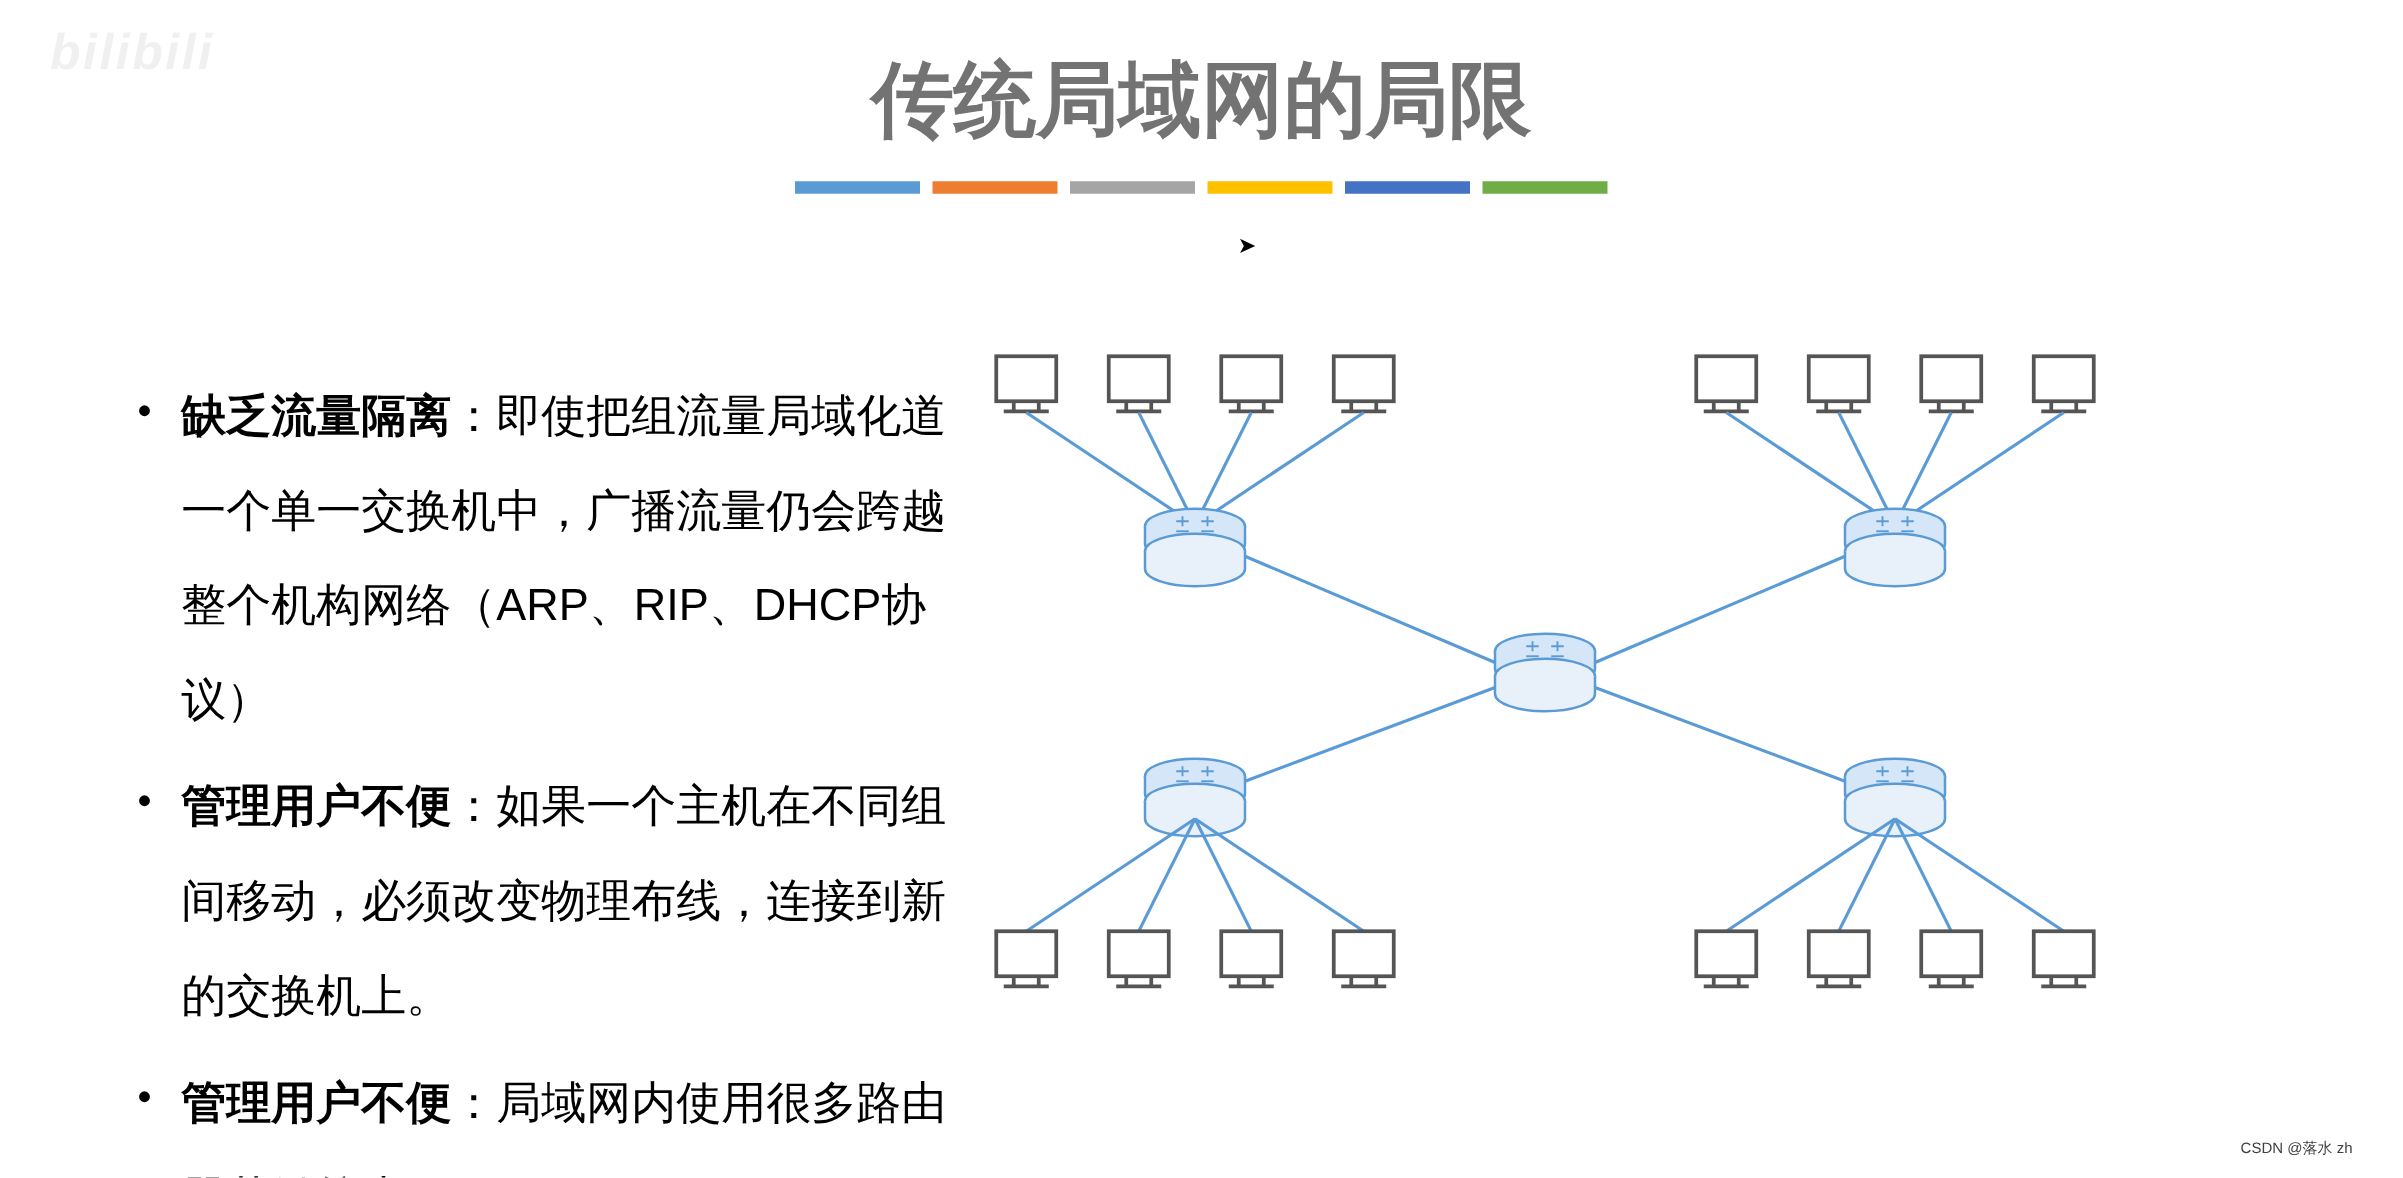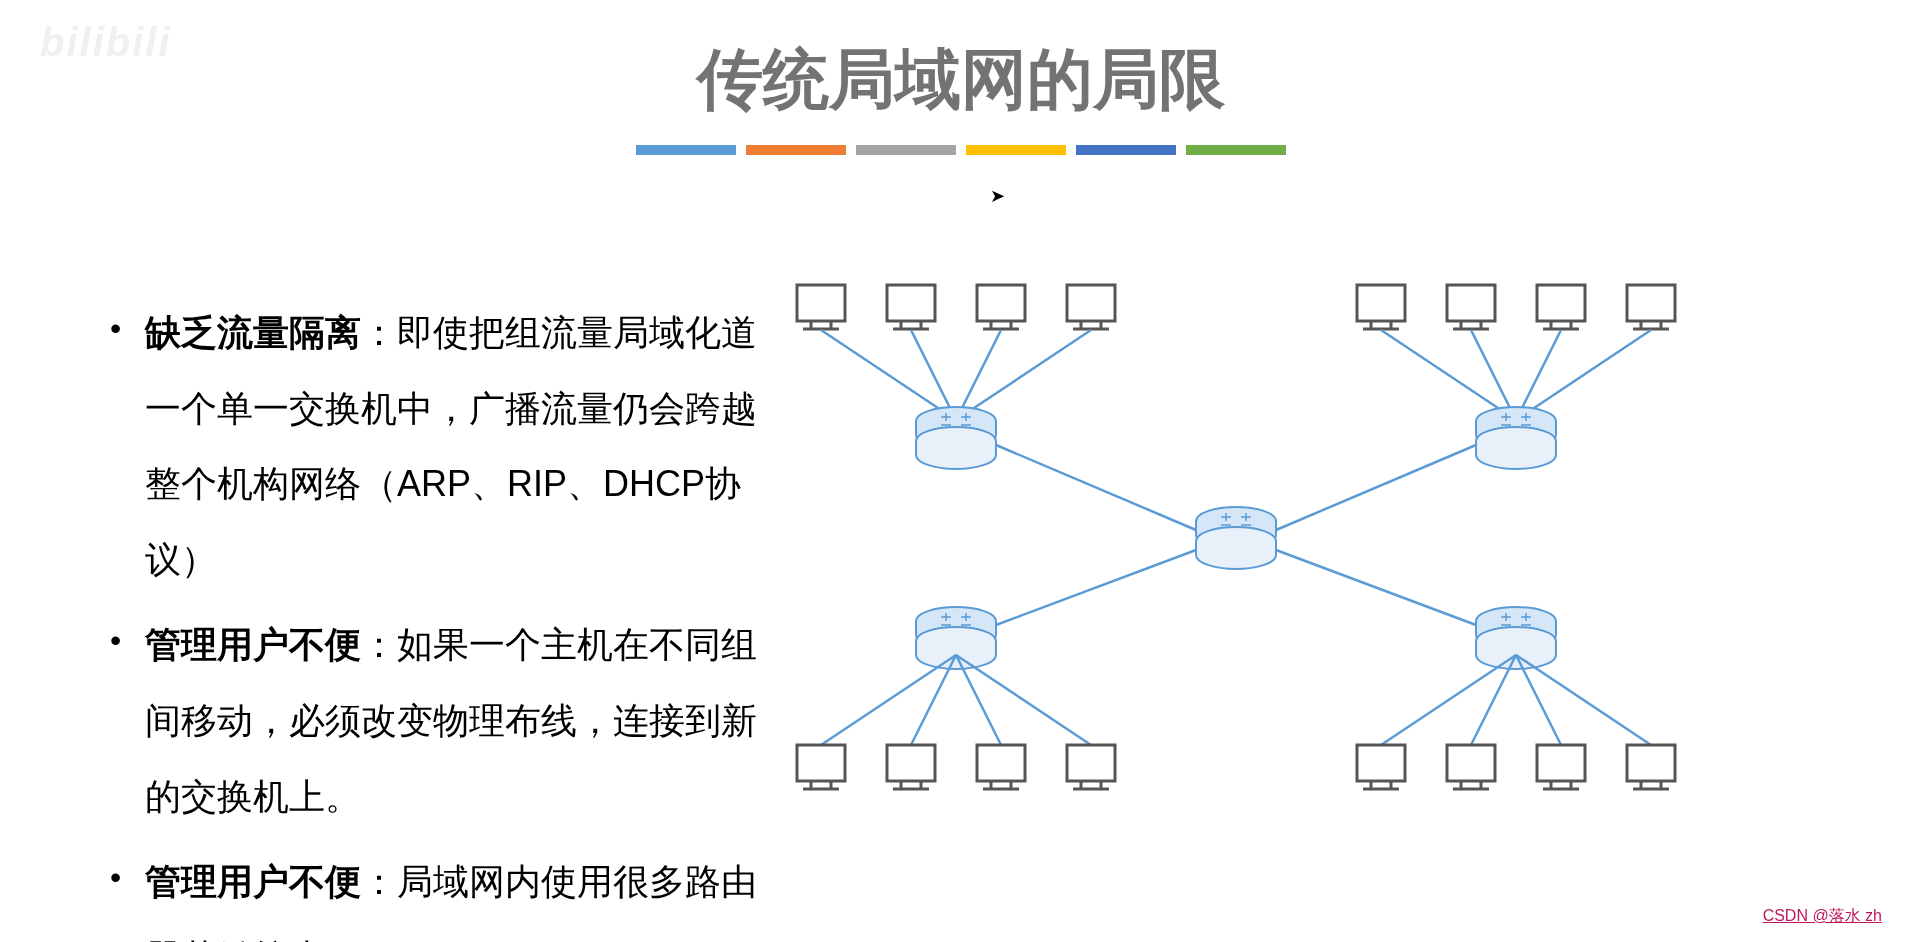--- a/index.html
+++ b/index.html
@@ -22,23 +22,22 @@
       color: #f0f0f0;
       font-size: 40px;
       font-weight: bold;
       font-style: italic;
       letter-spacing: 2px;
     }
     .watermark-bottom {
       position: absolute;
       bottom: 15px;
       right: 40px;
-      color: #be185d;
-      font-size: 16px;
-      text-decoration: underline;
+      color: #404040;
+      font-size: 12px;
     }
     .title {
       text-align: center;
       color: #737373;
       font-size: 66px;
       font-weight: bold;
       padding-top: 35px;
     }
     .color-bars {
       display: flex;

